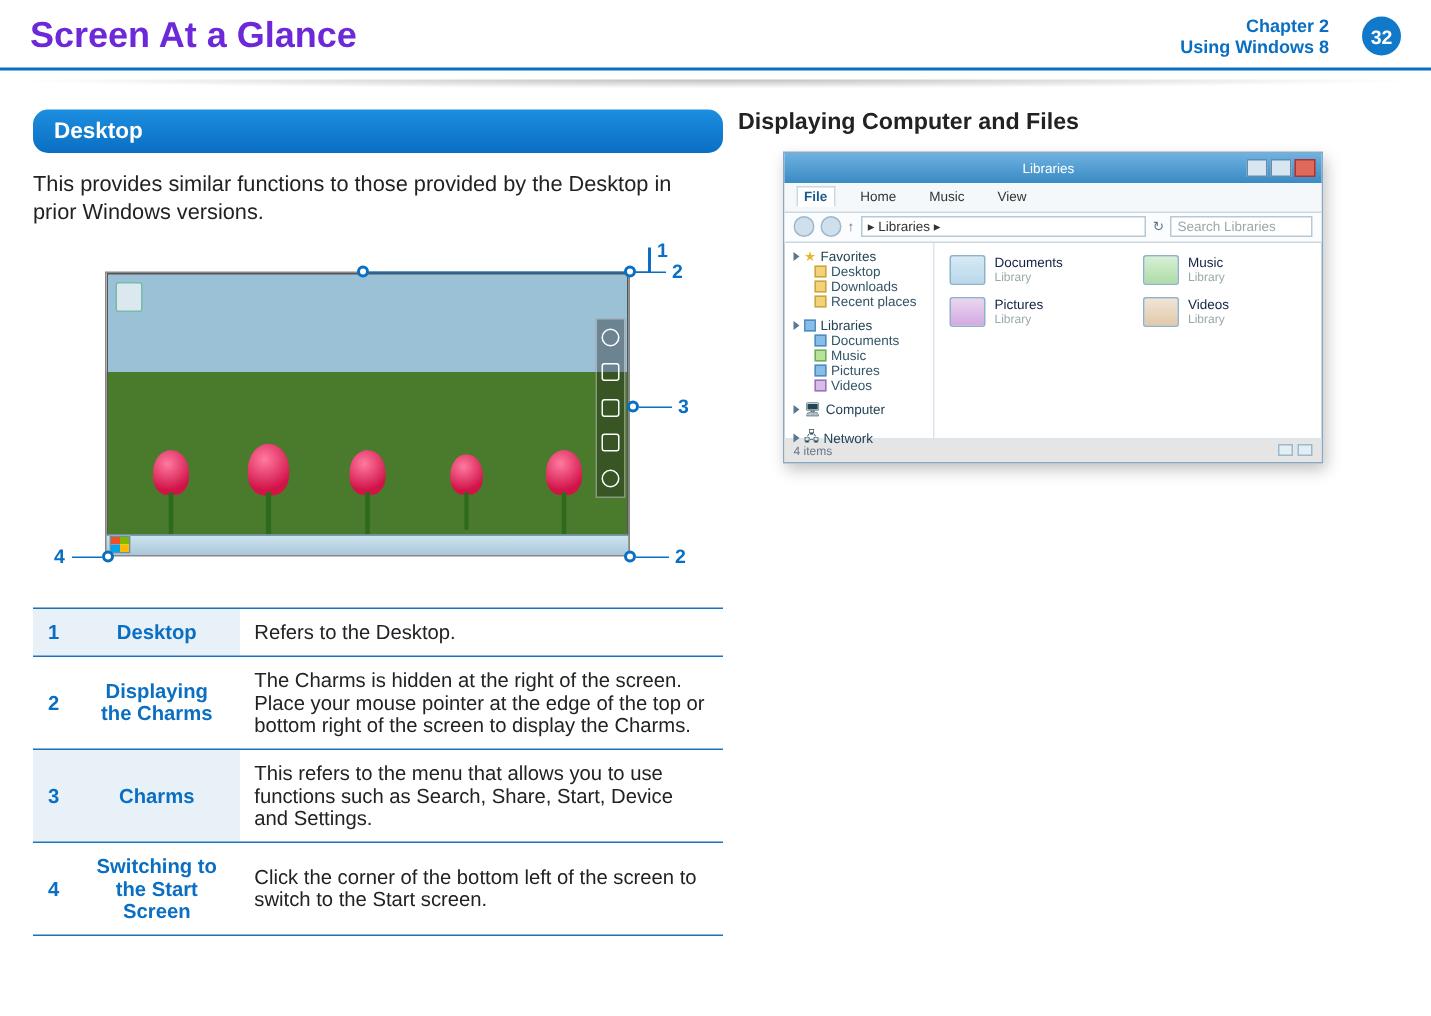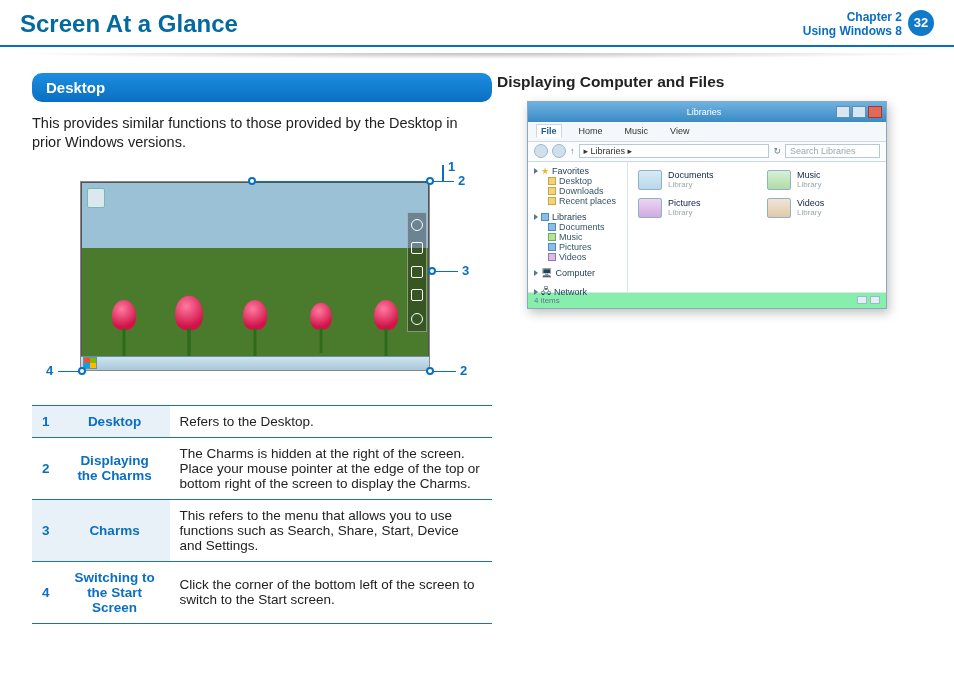--- a/index.html
+++ b/index.html
@@ -1,24 +1,24 @@
 <!DOCTYPE html>
 <html><head>
 <meta charset="utf-8">
 <style>
   * { box-sizing: border-box; margin: 0; padding: 0; }
   body { font-family: "Segoe UI", Arial, sans-serif; width: 954px; height: 677px; background: #fff; color: #222; font-size: 14px; overflow: hidden; }
   .page-header { display: flex; justify-content: space-between; align-items: flex-start; padding: 10px 20px 6px 20px; }
-  .title { font-size: 24px; font-weight: 700; color: #0369a1; }
-  .chap { text-align: right; font-size: 12px; font-weight: 700; color: #0a6fc2; line-height: 1.2; display: flex; gap: 6px; }
+  .title { font-size: 24px; font-weight: 700; color: #6d28d9; }
+  .chap { text-align: right; font-size: 12px; font-weight: 700; color: #0a6fc2; line-height: 1.2; display: flex; align-items: center; gap: 22px; }
   .chap-lines { display: flex; flex-direction: column; align-items: flex-end; }
   .page-badge { width: 26px; height: 26px; border-radius: 50%; background: #1179c9; color: #fff; display: flex; align-items: center; justify-content: center; font-size: 13px; font-weight: 700; }
   .hr-blue { height: 2px; background: linear-gradient(#0a6fc2, #0a6fc2); margin: 0 0 6px 0; }
   .shadow { height: 6px; background: radial-gradient(ellipse at top, rgba(0,0,0,.25), rgba(0,0,0,0) 70%); }
-  .cols { display: flex; gap: 30px; padding: 14px 22px 0 32px; }
+  .cols { display: flex; gap: 30px; padding: 14px 22px 0 22px; }
   .col { flex: 1; min-width: 0; }
   .section-pill { display: inline-block; min-width: 460px; background: linear-gradient(#1d8ee0, #0a6fc2); color: #fff; font-weight: 700; font-size: 15px; padding: 6px 14px; border-radius: 10px; margin-bottom: 12px; }
   .intro { font-size: 14.5px; line-height: 1.35; margin-bottom: 10px; }
   .h2 { font-weight: 700; font-size: 15.5px; margin-bottom: 8px; }
   .inline-icon { display: inline-block; width: 20px; height: 16px; vertical-align: -3px; background: linear-gradient(#ffe08a,#f5c03a); border: 1px solid #c49a1f; border-radius: 2px; position: relative; }
   .inline-icon::before { content:""; position:absolute; left:2px; top:-3px; width:8px; height:3px; background:#f5c03a; border:1px solid #c49a1f; border-bottom:none; border-radius:2px 2px 0 0; }
 
   
   .figure { position: relative; width: 440px; height: 230px; margin: 4px 0 12px 18px; }
   .desk-shot { position: absolute; left: 30px; top: 18px; width: 350px; height: 190px; border: 1px solid #888; background: linear-gradient(#9bc1d6 0 35%, #4a7a2c 35% 100%); box-shadow: 0 0 0 1px #555 inset; overflow: hidden; }
@@ -66,21 +66,21 @@
   .ex-nav .it{padding-left:14px;color:#356;display:flex;align-items:center;gap:3px}
   .sq{width:8px;height:8px;background:#f3d27a;border:1px solid #c9a544;display:inline-block}
   .sq.lib{background:#88bde8;border-color:#4f8cc0}
   .sq.mus{background:#b6e29a;border-color:#6fae59}
   .sq.vd{background:#d6bde8;border-color:#9a72bd}
   .ex-main{flex:1;padding:8px 10px;display:grid;grid-template-columns:1fr 1fr;gap:8px 20px;align-content:start}
   .lib-item{display:flex;align-items:center;gap:6px}
   .lib-ic{width:24px;height:20px;border:1px solid #8fb2ca;background:linear-gradient(#d6eaf5,#b9d8ea);border-radius:2px;position:relative}
   .lib-txt .t1{font-size:9px;color:#124}
   .lib-txt .t2{font-size:8px;color:#9aa}
-  .ex-status{height:16px;border-top:1px solid #dbe5ed;background:#86efac;font-size:8px;color:#678;display:flex;align-items:center;justify-content:space-between;padding:0 6px}
+  .ex-status{height:16px;border-top:1px solid #dbe5ed;background:#e5e5e5;font-size:8px;color:#678;display:flex;align-items:center;justify-content:space-between;padding:0 6px}
   .view-ic{display:flex;gap:3px}
   .view-ic span{width:10px;height:8px;border:1px solid #9cb8cc;background:#e4eef5}
 </style>
 </head>
 <body>
 
 <div class="page-header">
   <div class="title">Screen At a Glance</div>
   <div class="chap">
     <div class="chap-lines">

